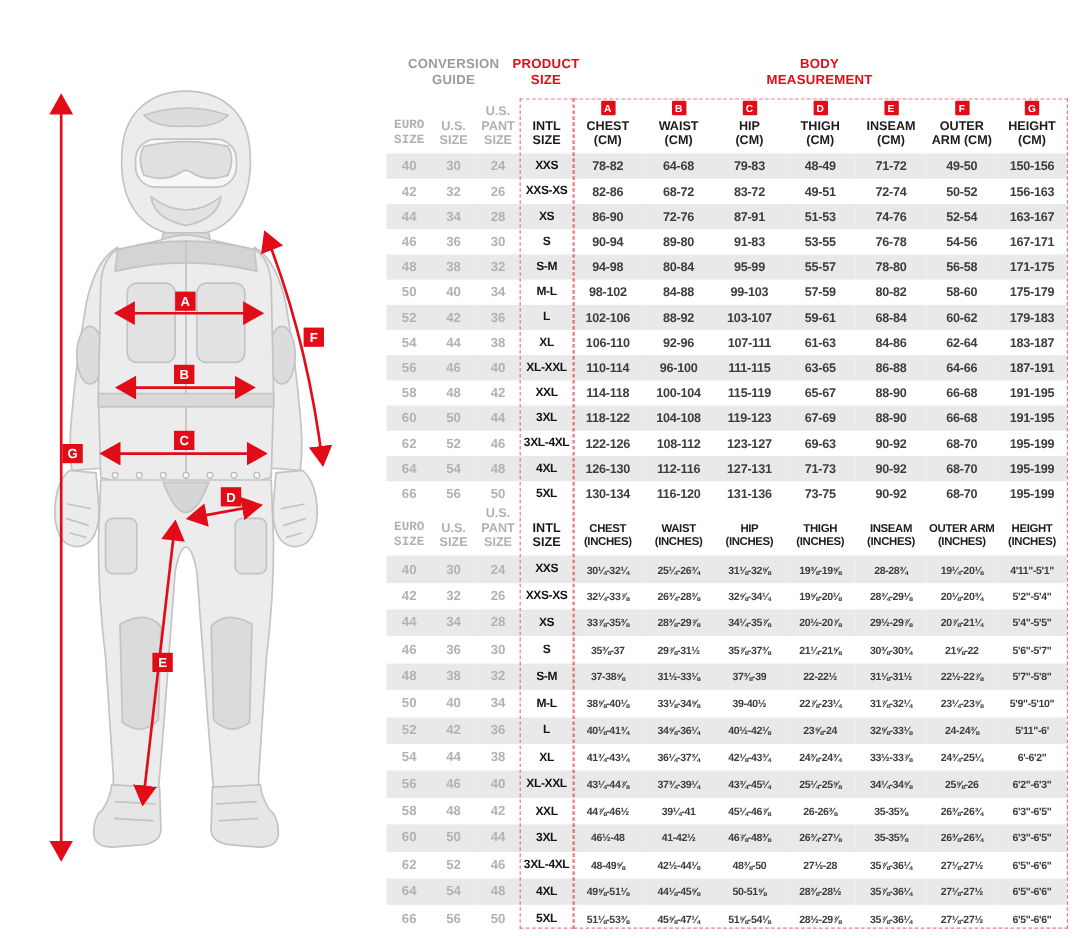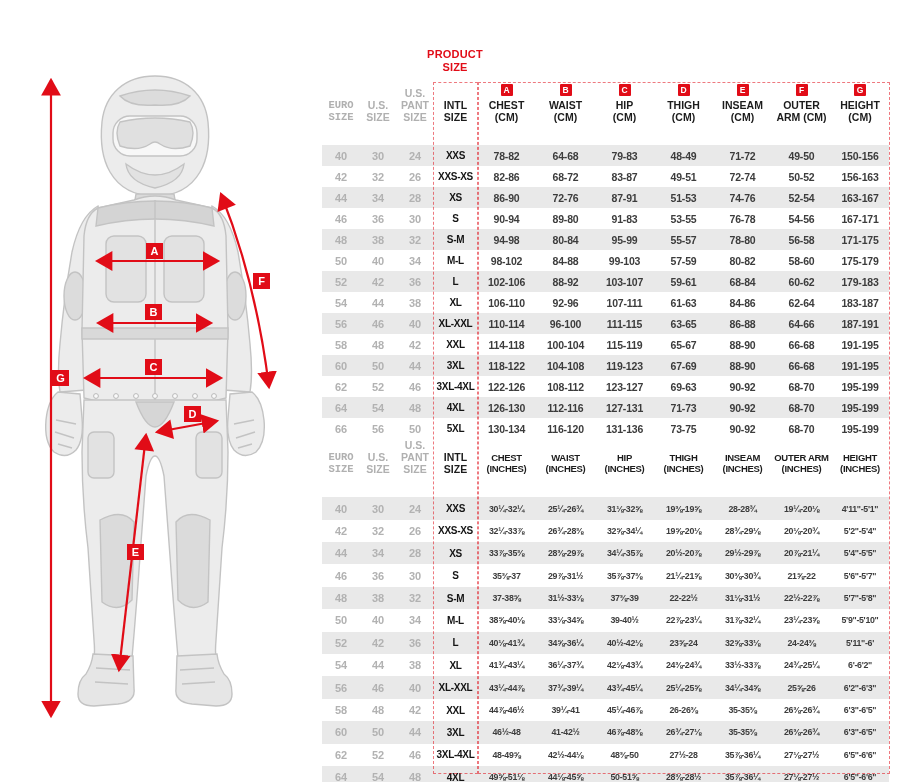--- a/index.html
+++ b/index.html
@@ -12,21 +12,21 @@
          text-align:center;white-space:pre-line;letter-spacing:.2px;}
   .title-conv{left:0;width:112px;color:#9b9b9b;}
   .title-prod{left:98px;width:70px;color:#e10c17;}
   .title-body{left:155px;width:412px;color:#e10c17;}
   .dash{position:absolute;border:1px dashed rgba(225,12,23,.55);pointer-events:none;z-index:3;}
   .dash-prod{left:111px;top:36px;width:43px;height:690px;}
   .dash-body{left:156px;top:36px;width:410px;height:690px;}
   table{border-collapse:collapse;table-layout:fixed;width:567px;}
   #cm-table{margin-top:38px;}
   th,td{padding:0;text-align:center;}
-  thead th{vertical-align:bottom;padding-bottom:22px;white-space:pre-line;line-height:1.15;}
+  thead th{vertical-align:bottom;padding-bottom:5px;white-space:pre-line;line-height:1.15;}
   #cm-table th:nth-child(1),#in-table th:nth-child(1){width:38px;font-family:Liberation Mono, monospace;}
   #cm-table th:nth-child(2),#in-table th:nth-child(2){width:36px;}
   #cm-table th:nth-child(3),#in-table th:nth-child(3){width:38px;}
   #cm-table th:nth-child(4),#in-table th:nth-child(4){width:43px;}
   #cm-table th:nth-child(n+5),#in-table th:nth-child(n+5){width:59px;}
   #cm-table th:nth-child(11),#in-table th:nth-child(11){width:58px;}
   .size-h{font-size:10.5px;font-weight:700;color:#b0b0b0;}
   .intl-h{color:#1c1c1c !important;}
   .meas-h{font-size:10.5px;font-weight:700;color:#1c1c1c;}
   #in-table .meas-h{font-size:9.5px;letter-spacing:-.3px;}
@@ -132,22 +132,26 @@
       <text x="135.5" y="556" fill="#fff">E</text>
       <rect x="253" y="273" width="17" height="16" fill="#e10c17"></rect>
       <text x="261.5" y="285" fill="#fff">F</text>
       <rect x="52" y="370" width="17" height="16" fill="#e10c17"></rect>
       <text x="60.5" y="382" fill="#fff">G</text>
     </g>
   </svg>
 
   <div class="table-area">
     <div class="titles">
+      <div class="title title-conv">CONVERSION
+GUIDE</div>
       <div class="title title-prod">PRODUCT
 SIZE</div>
+      <div class="title title-body">BODY
+MEASUREMENT</div>
     </div>
 
     <div class="dash dash-prod"></div>
     <div class="dash dash-body"></div>
 
     <table id="cm-table">
       <thead>
           <tr>
             <th class="size-h">EURO
 SIZE</th>
@@ -187,21 +191,21 @@
             <td class="meas-c">49-50</td>
             <td class="meas-c">150-156</td>
           </tr>
           <tr>
             <td class="size-c">42</td>
             <td class="size-c">32</td>
             <td class="size-c">26</td>
             <td class="intl-c">XXS-XS</td>
             <td class="meas-c">82-86</td>
             <td class="meas-c">68-72</td>
-            <td class="meas-c">83-87</td>
+            <td class="meas-c">83-72</td>
             <td class="meas-c">49-51</td>
             <td class="meas-c">72-74</td>
             <td class="meas-c">50-52</td>
             <td class="meas-c">156-163</td>
           </tr>
           <tr>
             <td class="size-c">44</td>
             <td class="size-c">34</td>
             <td class="size-c">28</td>
             <td class="intl-c">XS</td>

